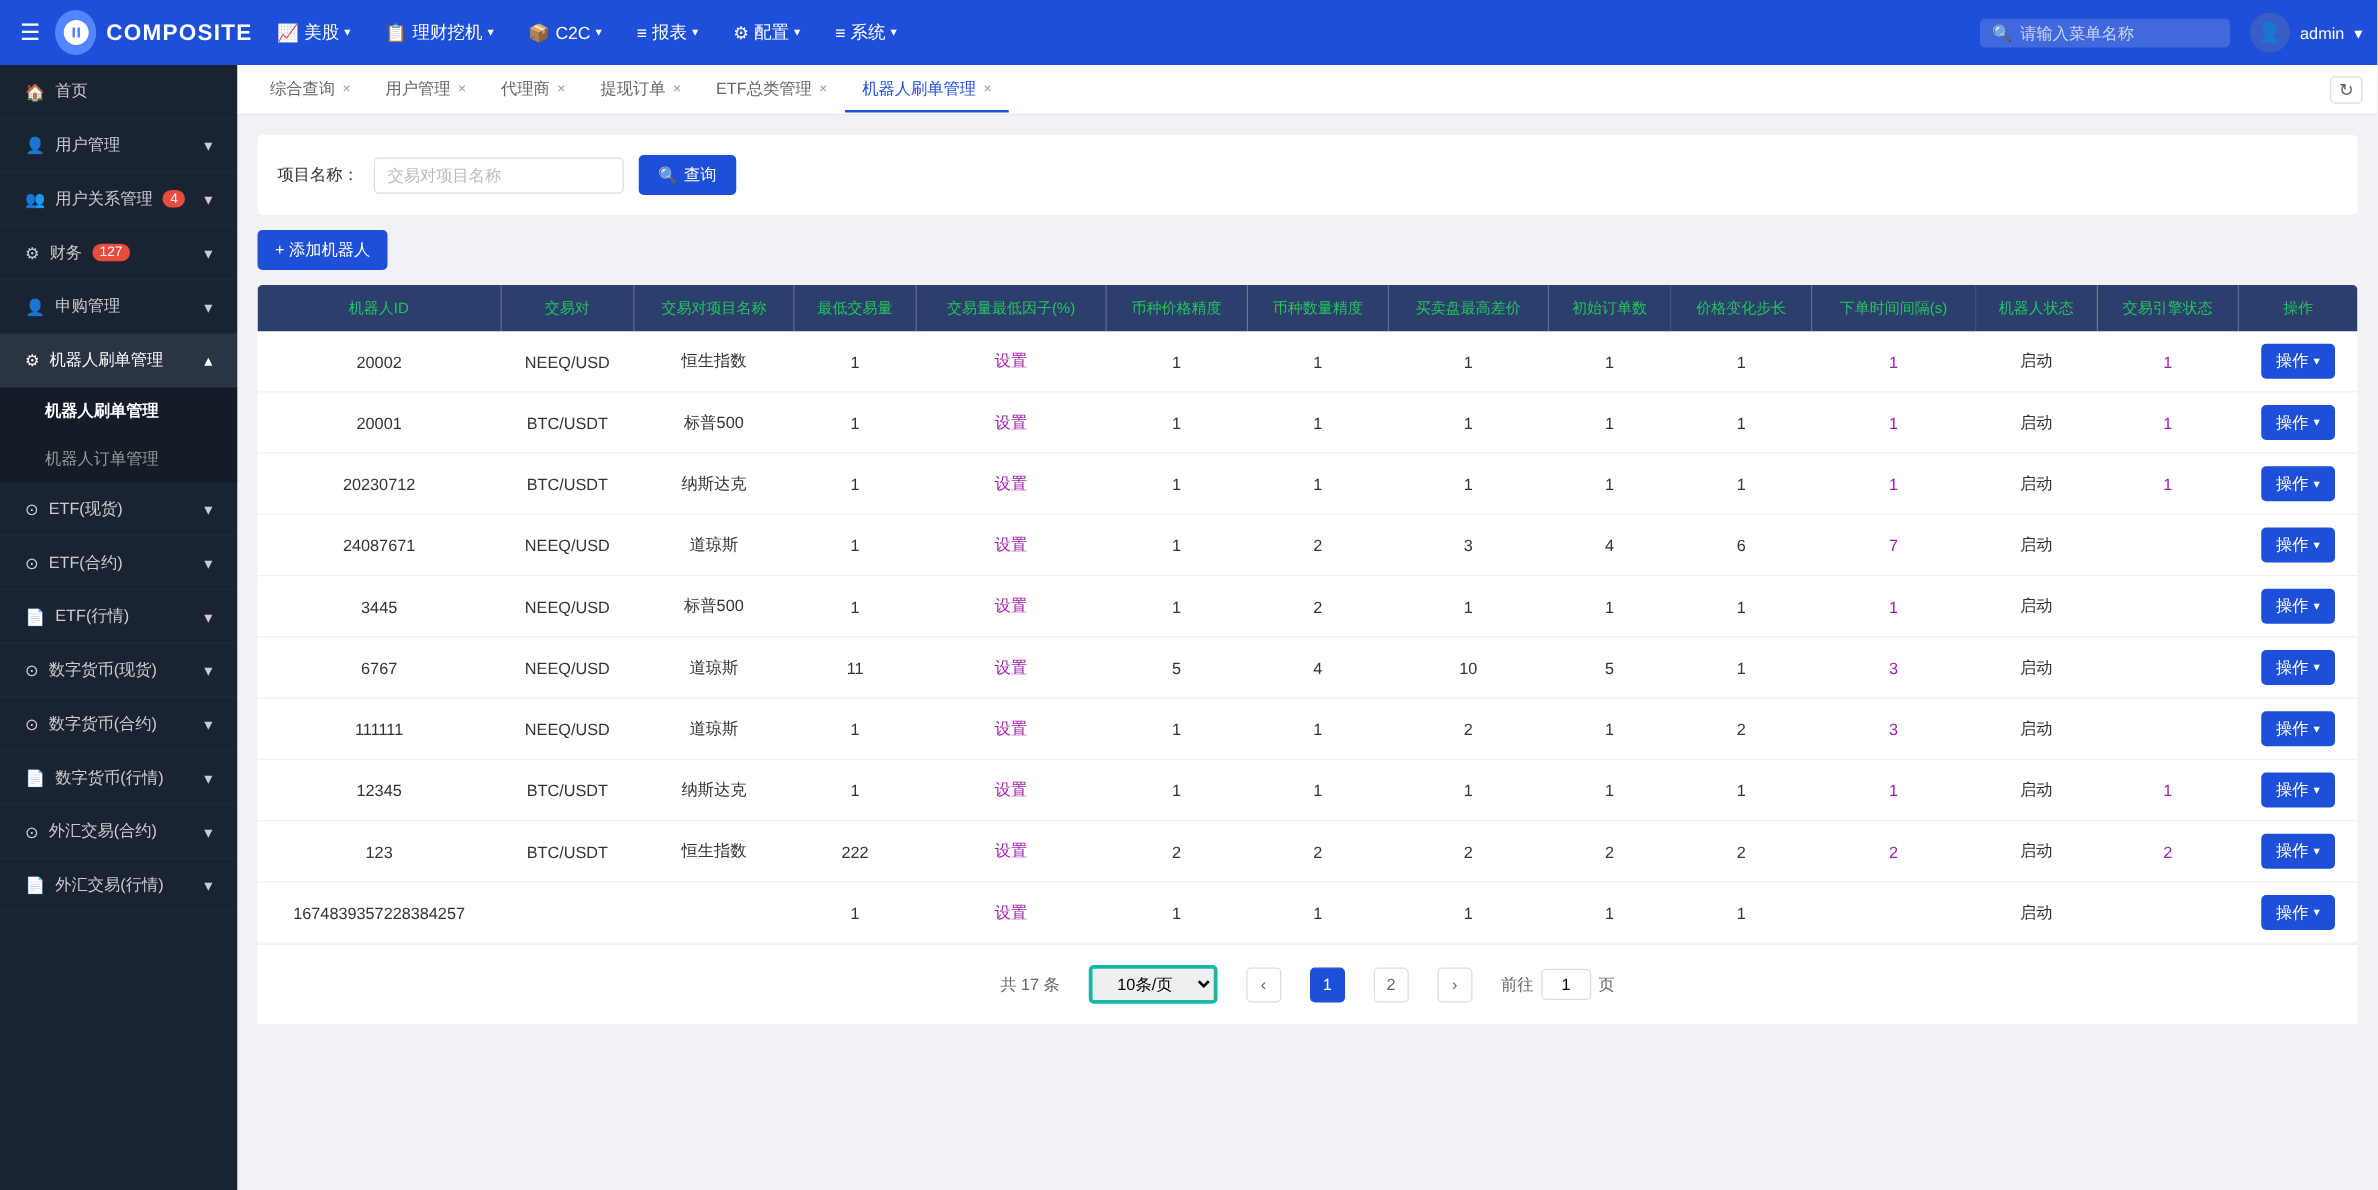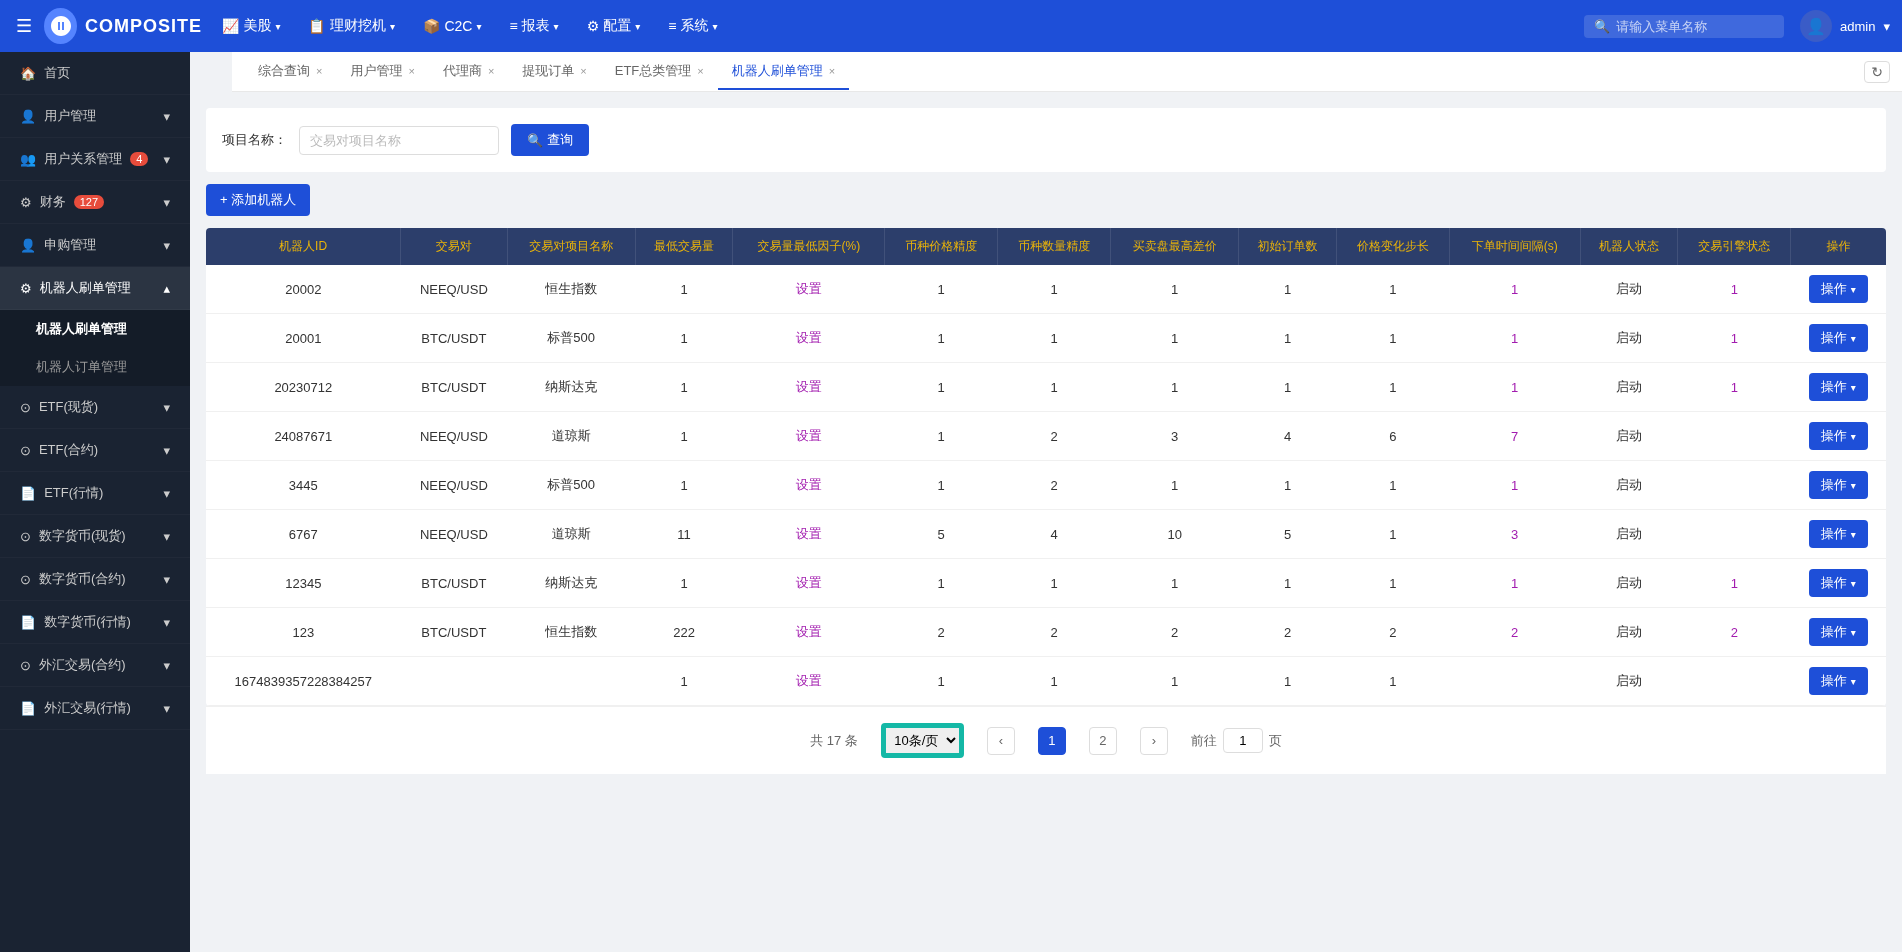--- a/index.html
+++ b/index.html
@@ -31,54 +31,54 @@
     .sidebar-item .item-left { display: flex; align-items: center; gap: 8px; }
     .sidebar-badge { background: #e74c3c; color: white; border-radius: 10px; padding: 1px 6px; font-size: 11px; }
     .sidebar-sub { background: #141c28; }
     .sidebar-sub-item { padding: 10px 36px; cursor: pointer; font-size: 13px; color: #999; }
     .sidebar-sub-item.active { color: white; font-weight: bold; }
 
     
     .main-content { flex: 1; display: flex; flex-direction: column; overflow: hidden; background: #f0f2f5; }
 
     
-    .tabs-bar { background: white; border-bottom: 1px solid #e8e8e8; display: flex; align-items: center; padding: 0 12px; min-height: 40px; flex-shrink: 0; margin-left: 42px; }
+    .tabs-bar { background: white; border-bottom: 1px solid #e8e8e8; display: flex; align-items: center; padding: 0 12px; min-height: 40px; flex-shrink: 0; }
     .tab { display: flex; align-items: center; gap: 6px; padding: 8px 14px; cursor: pointer; font-size: 13px; color: #666; border-bottom: 2px solid transparent; white-space: nowrap; }
     .tab.active { color: #1e4fd8; border-bottom: 2px solid #1e4fd8; }
     .tab .close-btn { font-size: 11px; color: #999; cursor: pointer; }
     .tabs-right { margin-left: auto; }
     .tabs-refresh { background: none; border: 1px solid #ddd; border-radius: 4px; padding: 2px 6px; cursor: pointer; color: #666; font-size: 14px; }
 
     
     .page-body { flex: 1; overflow-y: auto; padding: 16px; }
 
     
     .filter-row { background: white; padding: 16px; border-radius: 4px; margin-bottom: 12px; display: flex; align-items: center; gap: 12px; }
     .filter-label { font-size: 13px; color: #333; white-space: nowrap; text-align: right; }
     .filter-input { border: 1px solid #ddd; border-radius: 4px; padding: 6px 10px; font-size: 13px; width: 200px; outline: none; color: #999; }
     .filter-input::placeholder { color: #bbb; }
     .btn-search { background: #1e4fd8; color: white; border: none; border-radius: 4px; padding: 7px 16px; cursor: pointer; font-size: 13px; display: flex; align-items: center; gap: 4px; }
     .btn-add { background: #1e4fd8; color: white; border: none; border-radius: 4px; padding: 7px 14px; cursor: pointer; font-size: 13px; margin-bottom: 12px; display: inline-flex; align-items: center; gap: 4px; }
 
     
     .table-container { background: white; border-radius: 4px; overflow: auto; }
     table { width: 100%; border-collapse: collapse; font-size: 13px; }
-    thead tr { background: #2c3e6b; color: #eab308; }
+    thead tr { background: #2c3e6b; color: #22c55e; }
     thead th { padding: 10px 8px; text-align: center; font-weight: normal; border-right: 1px solid rgba(255,255,255,0.1); white-space: nowrap; font-size: 12px; }
     thead th:last-child { border-right: none; }
     tbody tr { border-bottom: 1px solid #f0f0f0; }
     tbody td { padding: 10px 8px; text-align: center; color: #333; font-size: 13px; white-space: nowrap; }
     .link-blue { color: #a21caf; cursor: pointer; }
     .btn-action { background: #1e4fd8; color: white; border: none; border-radius: 4px; padding: 5px 12px; cursor: pointer; font-size: 13px; display: inline-flex; align-items: center; gap: 4px; }
     .btn-action .dropdown-arrow { font-size: 10px; }
 
     
     .pagination { display: flex; align-items: center; justify-content: center; padding: 16px; gap: 23px; background: white; border-top: 1px solid #f0f0f0; }
     .page-info { color: #666; font-size: 13px; }
-    .page-size-select { border: 5px solid #14b8a6; border-radius: 4px; padding: 4px 4px; font-size: 13px; cursor: pointer; text-align: center; }
+    .page-size-select { border: 3px solid #14b8a6; border-radius: 4px; padding: 4px 16px; font-size: 13px; cursor: pointer; }
     .page-btn { width: 28px; height: 28px; border: 1px solid #ddd; border-radius: 4px; background: white; cursor: pointer; display: flex; align-items: center; justify-content: center; font-size: 13px; color: #666; }
     .page-btn.active { background: #1e4fd8; color: white; border-color: #1e4fd8; }
     .page-goto { display: flex; align-items: center; gap: 6px; color: #666; font-size: 13px; }
     .page-goto input { width: 40px; border: 1px solid #ddd; border-radius: 4px; padding: 4px 6px; text-align: center; font-size: 13px; outline: none; }
   </style>
 </head>
 <body>
 
 <div class="top-nav">
   <div class="logo-area">
@@ -438,20 +438,41 @@
       <td>启动</td>
       <td></td>
       <td>
         <button class="btn-action">
           <span>操作</span>
           <span class="dropdown-arrow">▾</span>
         </button>
       </td>
     </tr>
               <tr>
+      <td>111111</td>
+      <td>NEEQ/USD</td>
+      <td>道琼斯</td>
+      <td>1</td>
+      <td><span class="link-blue">设置</span></td>
+      <td>1</td>
+      <td>1</td>
+      <td>2</td>
+      <td>1</td>
+      <td>2</td>
+      <td><span class="link-blue">3</span></td>
+      <td>启动</td>
+      <td></td>
+      <td>
+        <button class="btn-action">
+          <span>操作</span>
+          <span class="dropdown-arrow">▾</span>
+        </button>
+      </td>
+    </tr>
+              <tr>
       <td>12345</td>
       <td>BTC/USDT</td>
       <td>纳斯达克</td>
       <td>1</td>
       <td><span class="link-blue">设置</span></td>
       <td>1</td>
       <td>1</td>
       <td>1</td>
       <td>1</td>
       <td>1</td>

